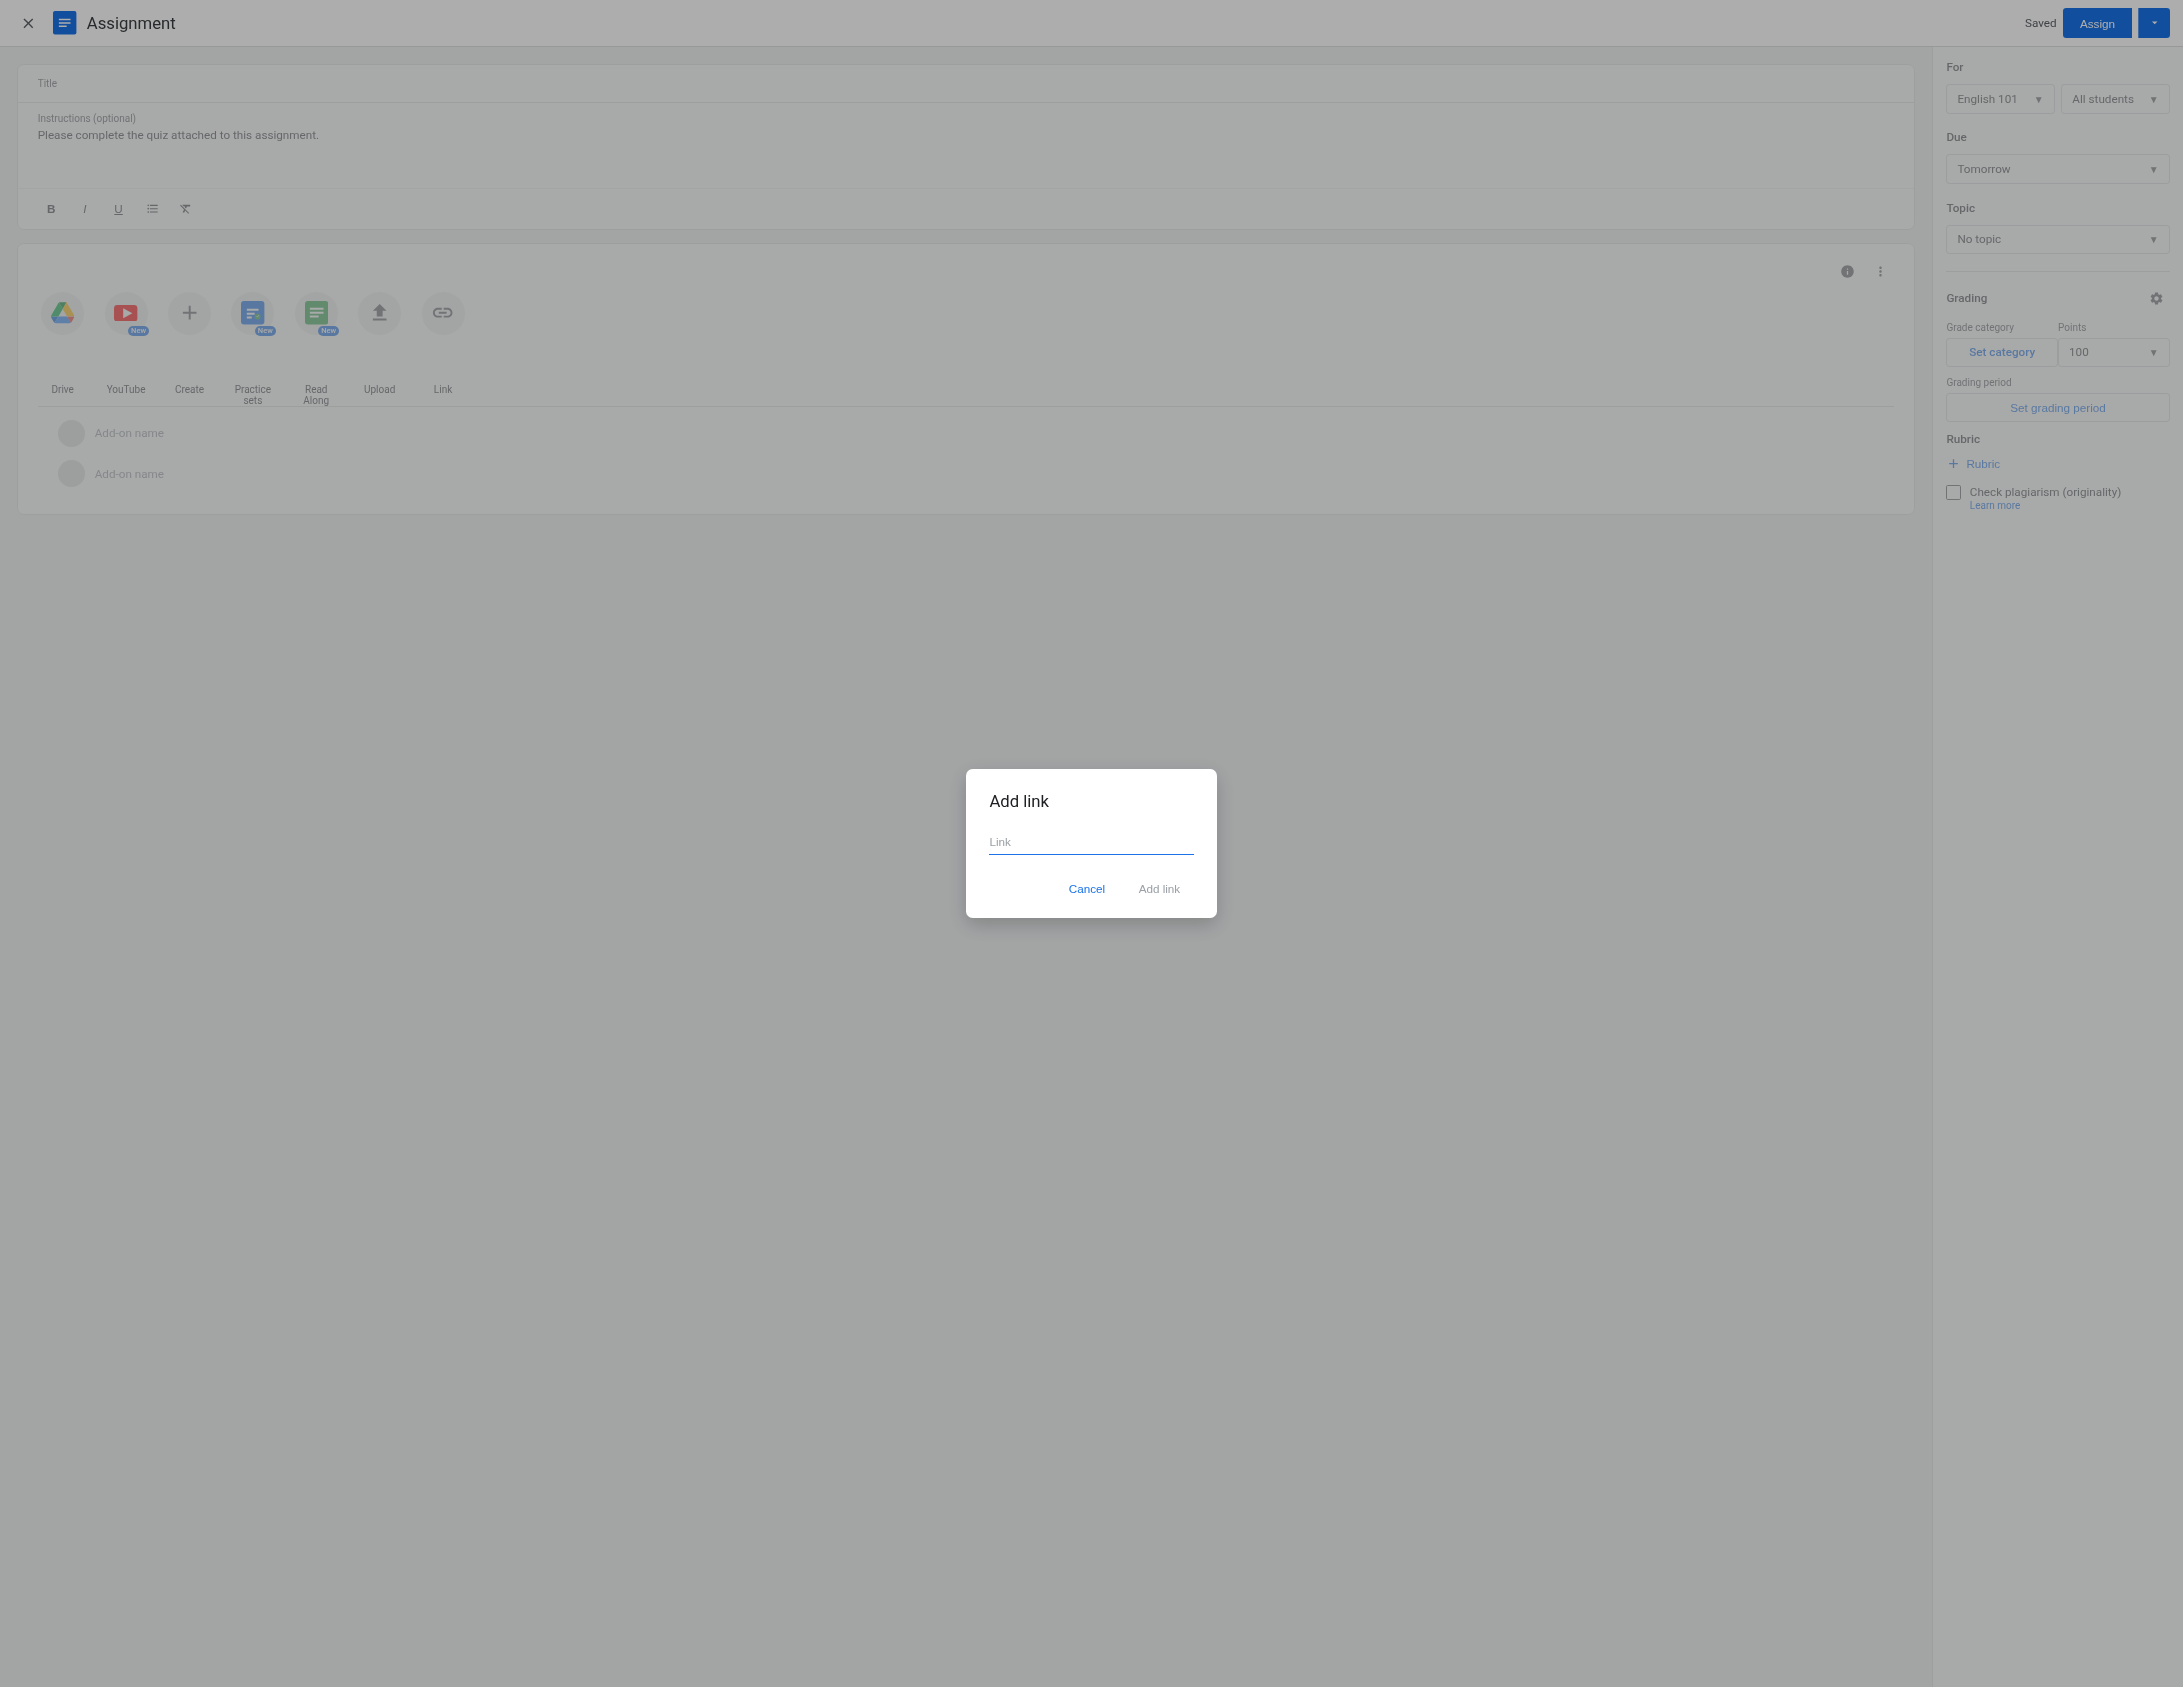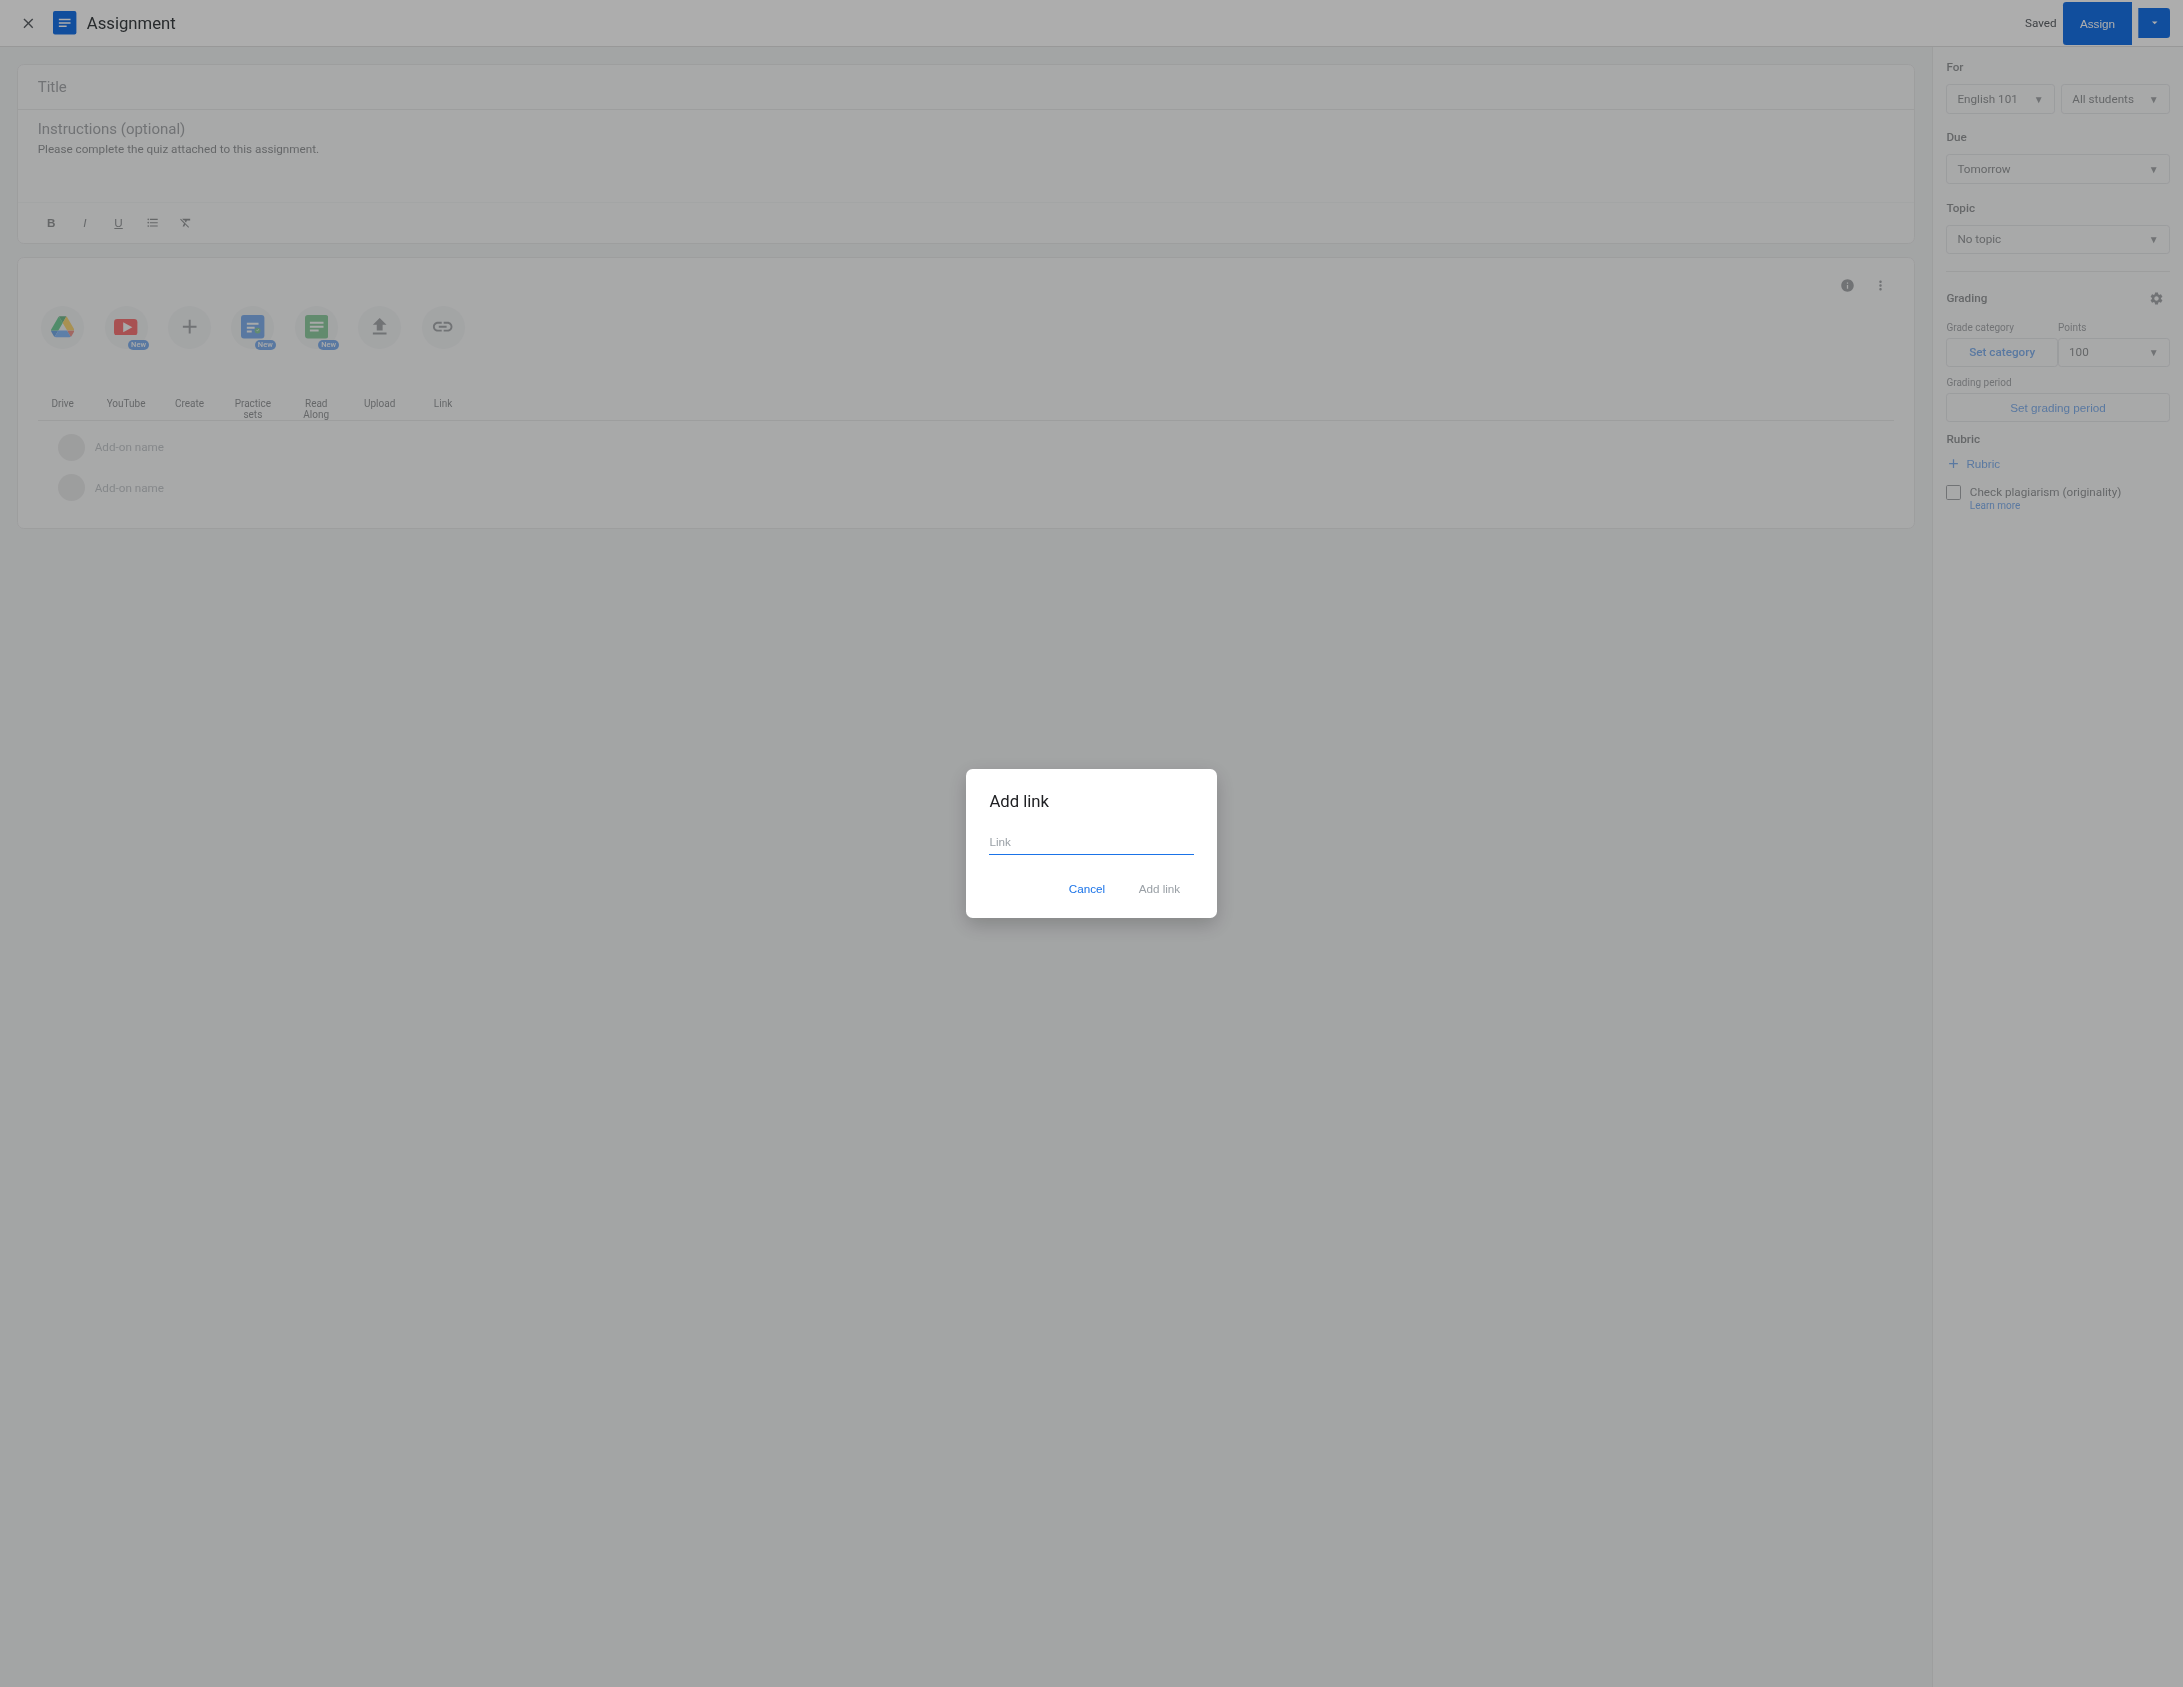--- a/index.html
+++ b/index.html
@@ -59,21 +59,21 @@
     }
     .assign-btn {
       background: #1a73e8;
       color: #fff;
       border: none;
       padding: 6.7px 16.7px;
       border-radius: 3.3px 0 0 3.3px;
       font-size: 11.7px;
       font-weight: 500;
       cursor: pointer;
-      height: 43px;
+      height: 30px;
     }
     .assign-dropdown {
       background: #1a73e8;
       color: #fff;
       border: none;
       border-left: 0.8px solid rgba(255,255,255,0.3);
       padding: 6.7px 8.4px;
       border-radius: 0 3.3px 3.3px 0;
       cursor: pointer;
       height: 30px;
@@ -101,21 +101,21 @@
       background: #fff;
       border-radius: 6.7px;
       border: 0.8px solid #e0e0e0;
       margin-bottom: 13.4px;
     }
 
     .title-section {
       padding: 13.4px 20px 10px;
     }
     .field-label {
-      font-size: 15px;
+      font-size: 10px;
       color: #5f6368;
       margin-bottom: 3.3px;
     }
     .title-input {
       font-size: 16.7px;
       color: #202124;
       border: none;
       outline: none;
       width: 100%;
       border-bottom: 1.7px solid #1a73e8;

